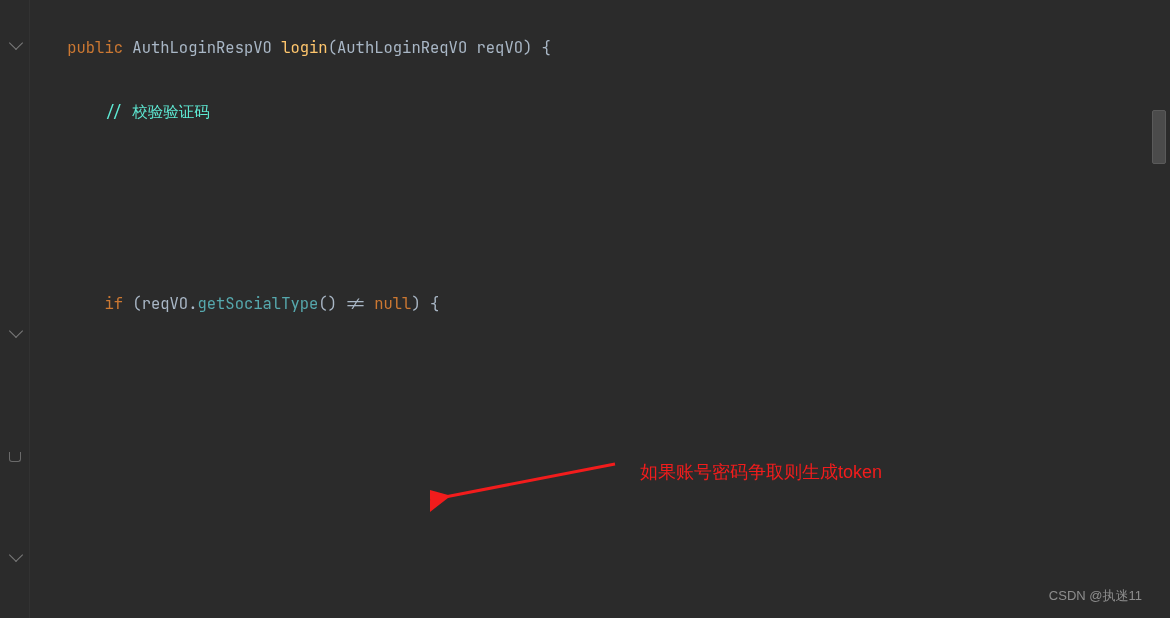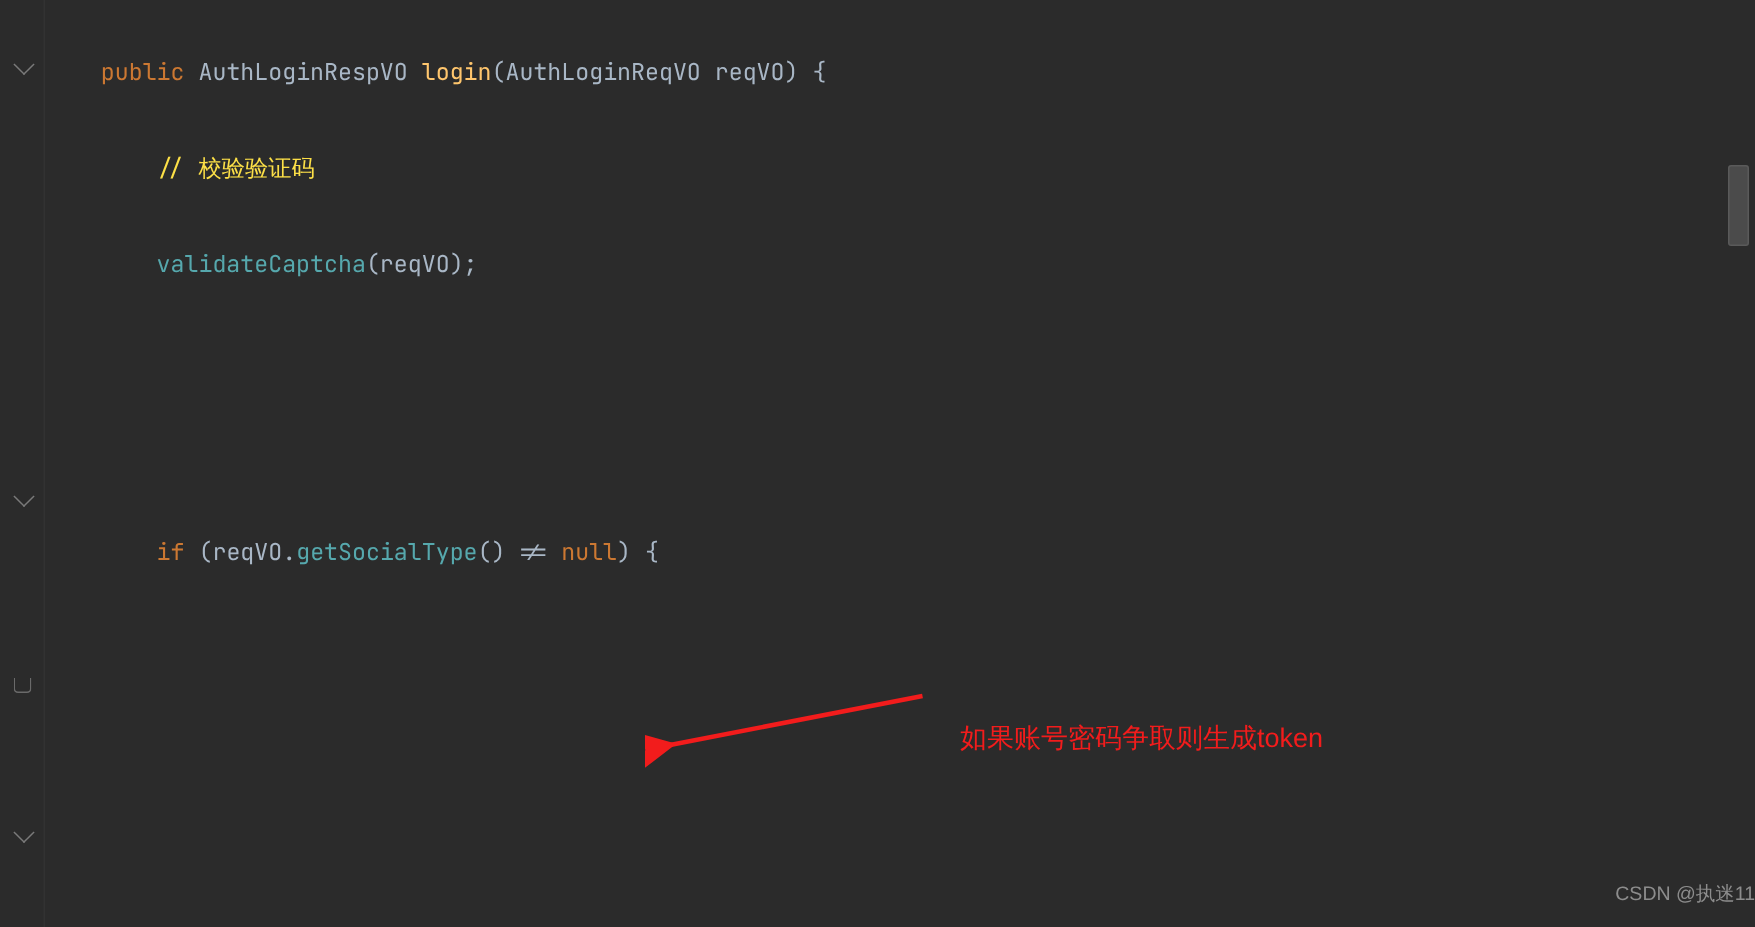--- a/index.html
+++ b/index.html
@@ -39,32 +39,32 @@
     position: absolute;
     left: 30px; right: 24px; top: 0; bottom: 0;
     white-space: pre;
     padding-top: 0px;
   }
   .line { display: block; height: 32px; }
   .c-anno   { color: #bbb529; } 
   .c-kw     { color: #cc7832; } 
   .c-fn     { color: #56a8ad; } 
   .c-fn2    { color: #ffc66d; text-align: center; } 
-  .c-comm   { color: #fde047; }
+  .c-comm   { color: #5eead4; }
   .anno {
     position: absolute;
     color: #f21c1c;
     font-family: "Microsoft YaHei", sans-serif;
     font-size: 18px;
     pointer-events: none;
   }
   .arrow-svg { position: absolute; pointer-events: none; }
   .watermark {
     position: absolute;
-    right: 0; bottom: 6px;
+    right: 28px; bottom: 6px;
     font-family: "Microsoft YaHei", sans-serif;
     font-size: 13px;
     color: rgba(220,220,220,0.55);
   }
   .minimap {
     position: absolute;
     right: 4px; top: 110px;
     width: 14px; height: 54px;
     background: #4b4b4b;
     border: 1px solid #5a5a5a;
@@ -77,21 +77,20 @@
 <div class="gutter">
   <span class="gutter-mark" style="top:38px"></span>
   <span class="gutter-mark" style="top:326px"></span>
   <span class="gutter-end" style="top:452px"></span>
   <span class="gutter-mark" style="top:550px"></span>
 </div>
 
 <div class="code">
 <span class="line">    <span class="c-kw">public</span> <span>AuthLoginRespVO</span> <span class="c-fn2">login</span>(<span>AuthLoginReqVO</span> <span>reqVO</span>) {</span>
 <span class="line">        <span class="c-comm">// 校验验证码</span></span>
-<span class="line">        <span class="c-fn">validateCaptcha</span>(<span>reqVO</span>);</span>
 <span class="line"> </span>
 <span class="line"> </span>
 <span class="line">        <span class="c-kw">if</span> (<span>reqVO</span>.<span class="c-fn">getSocialType</span>() != <span class="c-kw">null</span>) {</span>
 
 
 
 
 
 
 
@@ -100,17 +99,17 @@
 
 <svg class="arrow-svg" style="left:430px; top:452px;" width="200" height="60">
   <defs>
     <marker id="ah" markerWidth="12" markerHeight="12" refX="2" refY="5" orient="auto">
       <path d="M10,0 L0,5 L10,10 L7,5 Z" fill="#f21c1c"></path>
     </marker>
   </defs>
   <line x1="185" y1="12" x2="15" y2="45" stroke="#f21c1c" stroke-width="3" marker-end="url(#ah)"></line>
 </svg>
 
-<div class="anno" style="left:640px; top:476px;">如果账号密码争取则生成token</div>
+<div class="anno" style="left:640px; top:456px;">如果账号密码争取则生成token</div>
 
 <div class="minimap"></div>
 
 <div class="watermark">CSDN @执迷11</div>
 
 </body></html>

